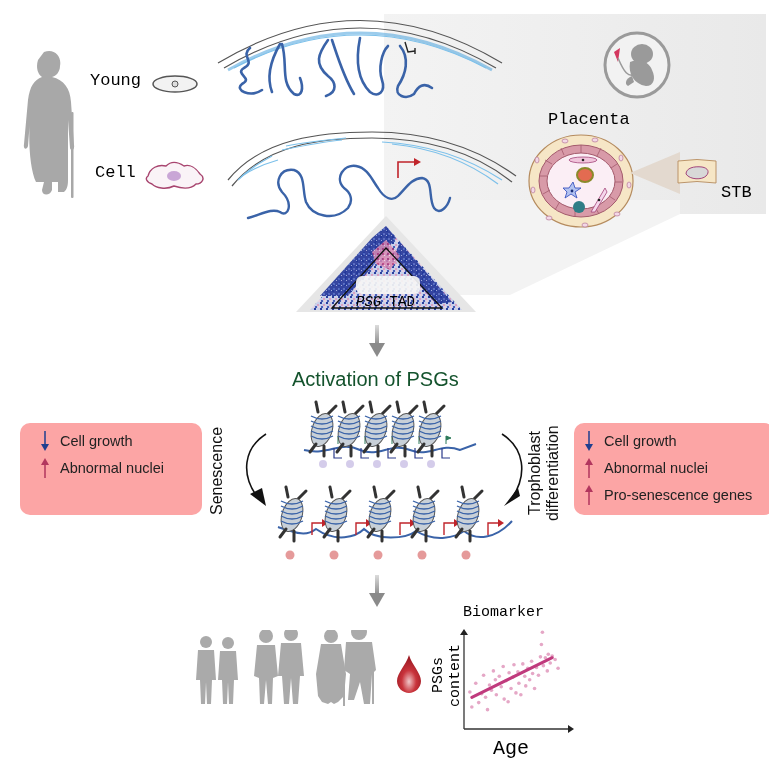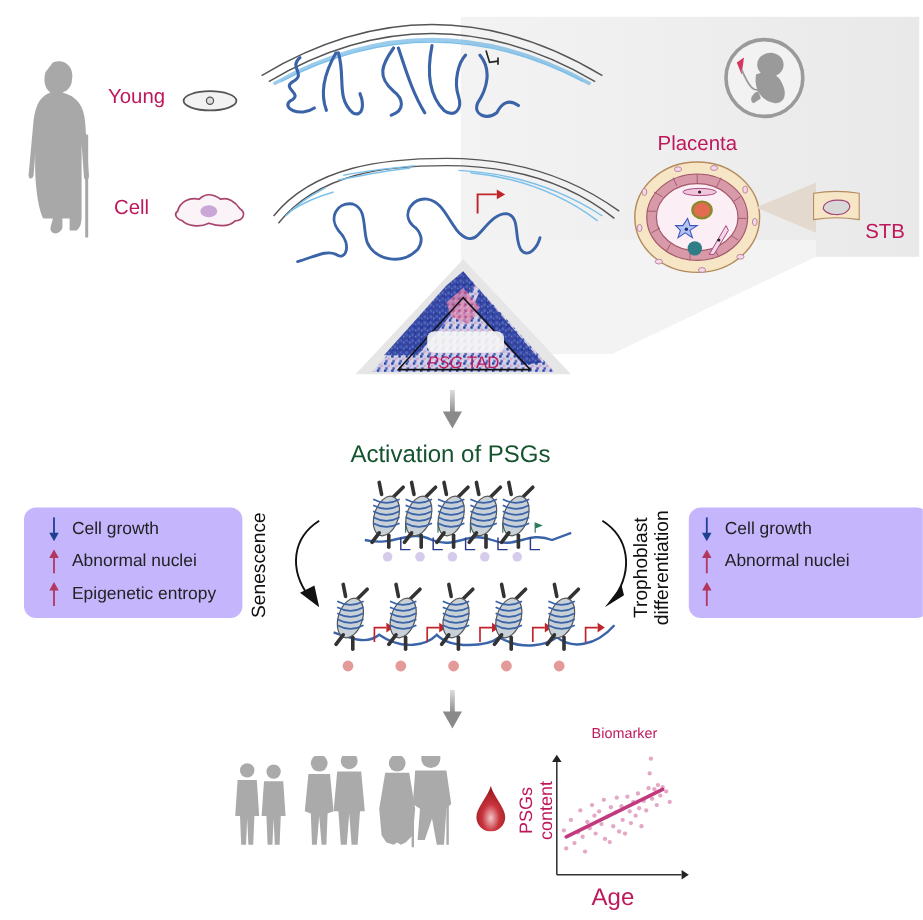--- a/index.html
+++ b/index.html
@@ -1,21 +1,21 @@
 <!DOCTYPE html>
 <html><head>
 <meta charset="utf-8">
 <style>
   html, body { margin:0; padding:0; background:#ffffff; }
   body { width:769px; height:767px; position:relative; overflow:hidden; font-family:"Liberation Sans", sans-serif; }
   .abs { position:absolute; }
-  .txt { font-family:Liberation Sans, sans-serif; color:#be185d; }
+  .txt { font-family:Liberation Mono, monospace; color:#000000; }
   .lbl18 { font-size:17px; }
   .panel-gray { background:linear-gradient(90deg,#f3f3f3 0%,#e9e9e9 100%); }
-  .effects-box { background:#c4b5fd; border-radius:10px; }
+  .effects-box { background:#fca5a5; border-radius:10px; }
   .effect-row { display:flex; align-items:center; height:27px; font-size:14.5px; color:#222; }
   .effect-row .arr { width:18px; display:inline-flex; justify-content:center; margin-right:6px; }
   .vert { writing-mode:vertical-rl; transform:rotate(180deg); font-size:16px; color:#111; line-height:18px; text-align:center; }
   .title-magenta { color:#14532d; font-size:20px; }
 </style>
 </head>
 <body>
 
 <div class="abs panel-gray" style="left:384px; top:14px; width:382px; height:200px;"></div>
 
@@ -200,29 +200,20 @@
   </div>
   <div class="effect-row">
     <span class="arr">
         <svg width="8" height="20">
           <line x1="4" y1="6" x2="4" y2="20" stroke="#b2365e" stroke-width="1.5"></line>
           <polygon points="0,7 8,7 4,0" fill="#b2365e"></polygon>
         </svg>
       </span>
     <span>Abnormal nuclei</span>
   </div>
-  <div class="effect-row">
-    <span class="arr">
-        <svg width="8" height="20">
-          <line x1="4" y1="6" x2="4" y2="20" stroke="#b2365e" stroke-width="1.5"></line>
-          <polygon points="0,7 8,7 4,0" fill="#b2365e"></polygon>
-        </svg>
-      </span>
-    <span>Epigenetic entropy</span>
-  </div>
 </div>
 
 <div class="abs vert" style="left:208px;top:418px;height:105px;">Senescence</div>
 
 <svg class="abs" style="left:236px;top:430px" width="40" height="80">
   <path d="M30 4 C8 18 4 44 22 68" fill="none" stroke="#111" stroke-width="1.6"></path>
   <polygon points="14,64 30,76 26,58" fill="#111"></polygon>
 </svg>
 
 <svg class="abs" style="left:494px;top:430px" width="40" height="80">
@@ -254,20 +245,21 @@
       </span>
     <span>Abnormal nuclei</span>
   </div>
   <div class="effect-row">
     <span class="arr">
         <svg width="8" height="20">
           <line x1="4" y1="6" x2="4" y2="20" stroke="#b2365e" stroke-width="1.5"></line>
           <polygon points="0,7 8,7 4,0" fill="#b2365e"></polygon>
         </svg>
       </span>
+    <span>Pro-senescence genes</span>
   </div>
 </div>
 
 <svg class="abs" id="nuc-top" style="left:300px;top:400px" width="180" height="70">
     <path d="M4 50 C30 56 40 40 60 50 C80 58 90 42 110 50 C130 58 140 42 160 50 L176 44" stroke="#3a63a8" stroke-width="2" fill="none"></path>
     <g>
       <path d="M18 12 L16 2" stroke="#333" stroke-width="3" fill="none" stroke-linecap="round"></path>
       <path d="M28 14 L36 6" stroke="#333" stroke-width="3" fill="none" stroke-linecap="round"></path>
       <ellipse cx="22" cy="30" rx="10" ry="17" fill="#c8d0d8" stroke="#555" stroke-width="1" transform="rotate(18 22 30)"></ellipse>
       <path d="M11 16 Q22 22 33 16" stroke="#3a63a8" stroke-width="1.4" fill="none"></path>
@@ -467,21 +459,21 @@
   <defs>
       <radialGradient id="drop" cx="0.5" cy="0.7" r="0.6">
         <stop offset="0" stop-color="#f0c7c9"></stop>
         <stop offset="0.5" stop-color="#c9343c"></stop>
         <stop offset="1" stop-color="#9e1b24"></stop>
       </radialGradient>
     </defs>
   <path d="M13 0 C16 10 25 18 25 26 C25 33 19 38 13 38 C7 38 1 33 1 26 C1 18 10 10 13 0 Z" fill="url(#drop)"></path>
 </svg>
 
-<span class="abs txt" style="left:493px;top:604px;font-size:12px;">Biomarker</span>
+<span class="abs txt" style="left:463px;top:604px;font-size:15px;">Biomarker</span>
 <span class="abs txt" style="left:493px;top:737px;font-size:20px;">Age</span>
 <div class="abs txt" style="left:430px;top:630px;height:90px;writing-mode:vertical-rl;transform:rotate(180deg);font-size:15px;text-align:center;">PSGs content</div>
 <svg class="abs" id="chart" style="left:450px;top:625px" width="125" height="112">
     <line x1="14" y1="104" x2="118" y2="104" stroke="#333" stroke-width="1.3"></line>
     <polygon points="118,100 124,104 118,108" fill="#222"></polygon>
     <line x1="14" y1="104" x2="14" y2="10" stroke="#333" stroke-width="1.3"></line>
     <polygon points="10,10 14,4 18,10" fill="#222"></polygon>
     <circle cx="19.88" cy="67.03999999999999" r="1.8" fill="#e5a7c6"></circle>
     <circle cx="21.84" cy="82" r="1.8" fill="#e5a7c6"></circle>
     <circle cx="25.759999999999998" cy="58.239999999999995" r="1.8" fill="#e5a7c6"></circle>

